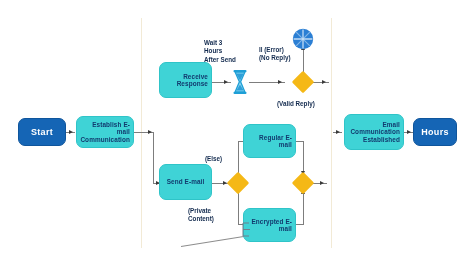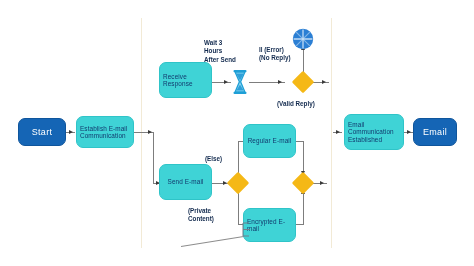--- a/index.html
+++ b/index.html
@@ -23,24 +23,24 @@
     background: #f2ead6;
   }
 
   
   .node {
     position: absolute;
     box-sizing: border-box;
     display: flex;
     align-items: center;
     justify-content: center;
-    text-align: left;
+    text-align: right;
     border-radius: 7px;
     line-height: 1.12;
-    font-weight: normal;
+    font-weight: bold;
     letter-spacing: .1px;
     padding: 2px 3px;
   }
   .node-teal {
     background: #3fd3d6;
     border: 1px solid #2fc4c8;
     color: #123a6e;
     font-size: 6.4px;
   }
   .node-blue {
@@ -188,21 +188,21 @@
 
   <div class="node node-teal" style="left:243px; top:208px; width:53px; height:34px;">
     <span>Encrypted E-mail</span>
   </div>
 
   <div class="node node-teal" style="left:344px; top:114px; width:60px; height:36px;">
     <span>Email Communication Established</span>
   </div>
 
   <div class="node node-blue" style="left:413px; top:118px; width:44px; height:28px;">
-    <span>Email</span>
+    <span>Hours</span>
   </div>
 
   <div class="diamond" style="left:295px; top:74px; width:16px; height:16px;"></div>
   <div class="diamond" style="left:230px; top:175px; width:16px; height:16px;"></div>
   <div class="diamond" style="left:295px; top:175px; width:16px; height:16px;"></div>
 
   <div class="icon-wrap" style="left:231px; top:69px; width:18px; height:26px;">
     <svg width="18" height="26" viewBox="0 0 18 26">
       <rect x="2.5" y="1" width="13" height="2.2" rx="1" fill="#1f9fd6"></rect>
       <rect x="2.5" y="22.8" width="13" height="2.2" rx="1" fill="#1f9fd6"></rect>

